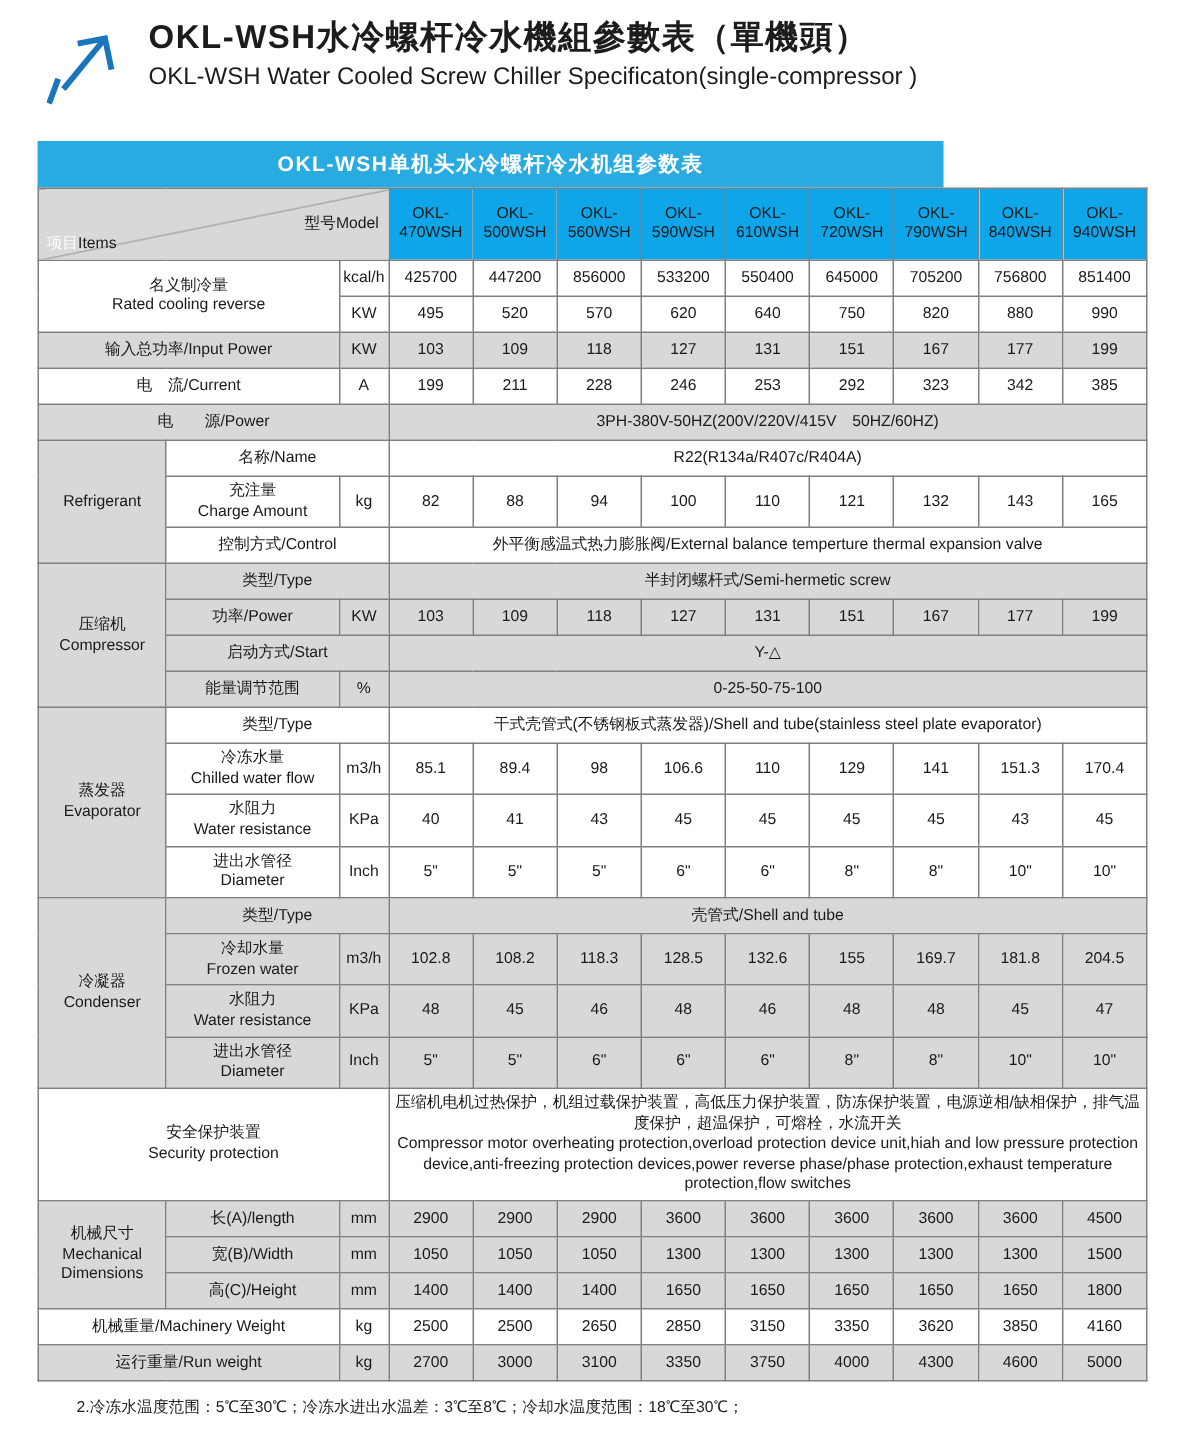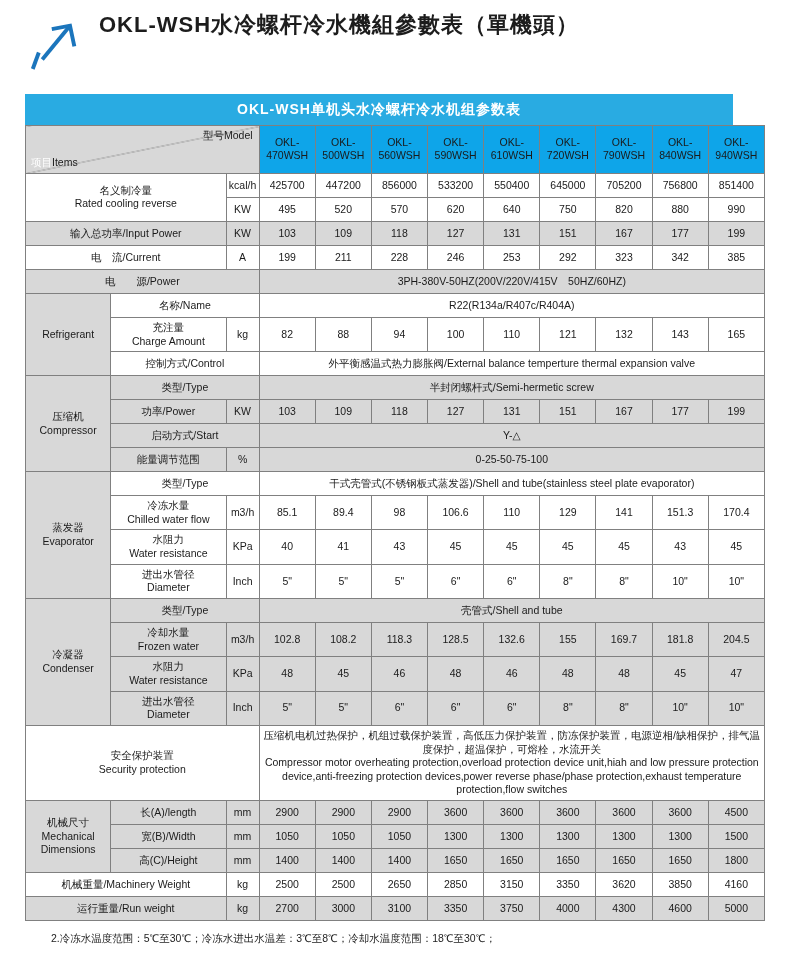--- a/index.html
+++ b/index.html
@@ -13,21 +13,21 @@
 
   
   .masthead { display:flex; align-items:flex-start; gap:16px; margin:2px 0 18px 6px; height:66px; }
   .logo { flex:0 0 52px; padding-top:4px; }
   .titles { display:flex; flex-direction:column; }
   .title-zh { font-size:22px; font-weight:bold; letter-spacing:1px; color:#1c1c1c; }
   .title-en { font-size:16px; color:#1c1c1c; margin-top:3px; }
 
   
   .banner {
-    width:708px; box-sizing:border-box;
+    width:604px; box-sizing:border-box;
     background:#29abe2; color:#ffffff;
     text-align:center; font-size:14px; font-weight:bold;
     padding:7px 0 6px 0; letter-spacing:1px;
   }
 
   
   table.spec {
     width:740px; border-collapse:collapse; table-layout:fixed;
     border:1px solid #4d4d4d;
   }
@@ -48,21 +48,21 @@
   td.k-ml { text-align:left; padding:4px 6px; line-height:1.35; }
   tbody tr { height:24px; }
 
   
   th.corner {
     position:relative; height:36px;
     background:#d8d8d8;
     background-image:linear-gradient(to bottom right,
       rgba(0,0,0,0) calc(50% - 0.6px), #8a8a8a calc(50%), rgba(0,0,0,0) calc(50% + 0.6px));
   }
-  .corner .model-lbl { position:absolute; top:3px; right:6px; font-size:10.5px; }
+  .corner .model-lbl { position:absolute; top:17px; right:6px; font-size:10.5px; }
   .corner .items-lbl { position:absolute; bottom:3px; left:5px; font-size:10.5px; }
   .corner .items-zh { color:#fdfdfd; }
   .corner .items-en { color:#1a1a1a; }
 
   
   .notes { margin-top:10px; font-size:10.5px; line-height:1.5; color:#222; }
   .note-line { white-space:pre-wrap; }
   .indent-1 { padding-left:26px; }
 </style>
 </head>
@@ -73,20 +73,21 @@
   <div class="masthead">
     <div class="logo">
       <svg width="52" height="58" viewBox="0 0 60 66" fill="none">
         <path d="M13 52 L45 13" stroke="#1b75bc" stroke-width="4.5"></path>
         <path d="M24 17 L45 13 L50 37" stroke="#1b75bc" stroke-width="4.5" fill="none"></path>
         <path d="M9 44 L2 63" stroke="#1b75bc" stroke-width="4.5"></path>
       </svg>
     </div>
     <div class="titles">
       <div class="title-zh">OKL-WSH水冷螺杆冷水機組參數表（單機頭）</div>
+      <div class="title-en">OKL-WSH Water Cooled Screw Chiller Specificaton(single-compressor )</div>
     </div>
   </div>
 
   <div class="banner">OKL-WSH单机头水冷螺杆冷水机组参数表</div>
 
   <table class="spec">
     <colgroup>
       <col style="width:85px">
         <col style="width:115px">
         <col style="width:33px">

